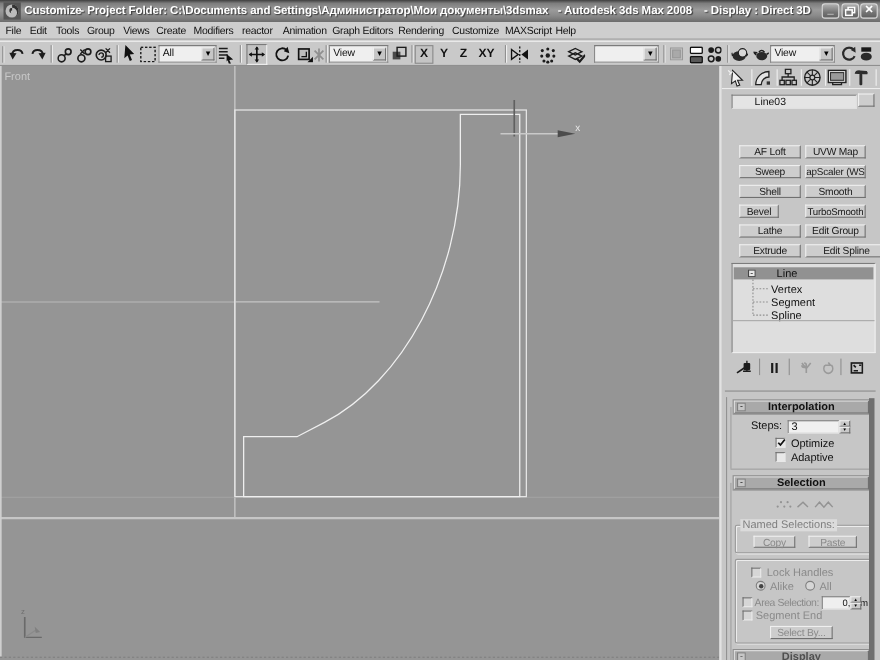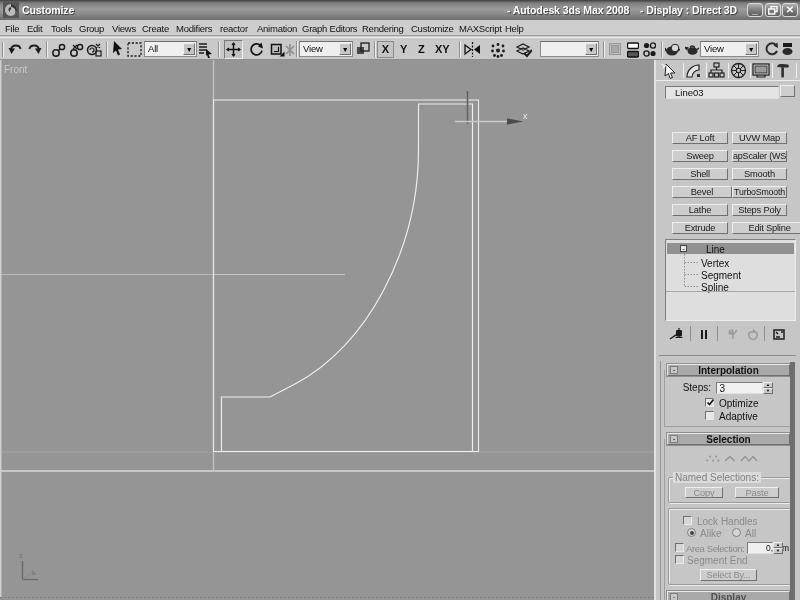--- a/index.html
+++ b/index.html
@@ -42,20 +42,21 @@
 </head>
 <body>
 
 <div class="abs" id="titlebar">
   <svg class="abs" style="left:3px;top:2px" width="16" height="16" viewBox="0 0 16 16">
       <rect x="0" y="0" width="16" height="16" fill="#555"></rect>
       <circle cx="8" cy="8" r="6" fill="#bbb"></circle>
       <path d="M8,2 a6,6 0 0 1 0,12 a4.5,4.5 0 0 0 0,-9 a2.5,2.5 0 0 0 0,5 a1.2,1.2 0 0 1 0,-2.4" fill="#333"></path>
     </svg>
   <div class="txt" style="left:22px">Customize</div>
+  <div class="txt" style="left:73px">- Project Folder: C:\Documents and Settings\Администратор\Мои документы\3dsmax</div>
   <div class="txt" style="left:507px">- Autodesk 3ds Max 2008</div>
   <div class="txt" style="left:640px">- Display : Direct 3D</div>
   <div class="winbtn" style="left:747px;">_</div>
   <div class="winbtn" style="left:765px;"><svg width="10" height="9" viewBox="0 0 10 9" style="margin-top:2px">
         <rect x="3" y="0.5" width="6" height="5" fill="none" stroke="#fff" stroke-width="1.4"></rect>
         <rect x="0.7" y="3" width="6" height="5" fill="#787878" stroke="#fff" stroke-width="1.4"></rect>
       </svg></div>
   <div class="winbtn" style="left:782px;">✕</div>
 </div>
 
@@ -274,34 +275,34 @@
     <rect x="7.3" y="5" width="2.6" height="10.5" rx="1" fill="#2e2e2e"></rect>
   </svg>
   <div class="abs" style="left:26.5px;top:3px;width:1px;height:15px;background:#efefef"></div>
   <div class="abs" style="left:49.5px;top:3px;width:1px;height:15px;background:#efefef"></div>
   <div class="abs" style="left:71.5px;top:3px;width:1px;height:15px;background:#efefef"></div>
   <div class="abs" style="left:93.5px;top:3px;width:1px;height:15px;background:#efefef"></div>
   <div class="abs" style="left:115.5px;top:3px;width:1px;height:15px;background:#efefef"></div>
   <div class="abs" style="left:139.5px;top:3px;width:1px;height:15px;background:#efefef"></div>
   <div class="abs" style="left:0;top:20px;width:146px;height:1px;background:#ececec"></div>
 
-  <div class="field" style="left:9px;top:26px;width:114px;height:13px;line-height:12px;padding-left:9px;background:#e4e4e4;font-size:9.5px">Line03</div>
+  <div class="field" style="left:9px;top:26px;width:114px;height:13px;line-height:12px;padding-left:20px;background:#e4e4e4;font-size:9.5px">Line03</div>
   <div class="abs" style="left:124px;top:25px;width:15px;height:12px;background:#cdcdcd;border:1px solid #efefef;border-right-color:#707070;border-bottom-color:#707070"></div>
 
 
   <div class="btn" style="left:16px;top:72px;width:56px;height:12px">AF Loft</div>
   <div class="btn" style="left:76px;top:72px;width:55px;height:12px">UVW Map</div>
   <div class="btn" style="left:16px;top:90px;width:56px;height:12px">Sweep</div>
   <div class="btn" style="left:76px;top:90px;width:55px;height:12px;overflow:hidden;white-space:nowrap;font-size:9px">apScaler (WSI</div>
   <div class="btn" style="left:16px;top:107.5px;width:56px;height:12px">Shell</div>
   <div class="btn" style="left:76px;top:107.5px;width:55px;height:12px">Smooth</div>
-  <div class="btn" style="left:16px;top:125.5px;width:60px;height:12px">Bevel</div>
+  <div class="btn" style="left:16px;top:125.5px;width:36px;height:12px">Bevel</div>
   <div class="btn" style="left:76px;top:125.5px;width:55px;height:12px;overflow:hidden;white-space:nowrap;font-size:8.8px">TurboSmooth</div>
   <div class="btn" style="left:16px;top:144px;width:56px;height:12px">Lathe</div>
-  <div class="btn" style="left:76px;top:144px;width:55px;height:12px">Steps Poly</div>
+  <div class="btn" style="left:76px;top:144px;width:55px;height:12px">Edit Group</div>
   <div class="btn" style="left:16px;top:162px;width:56px;height:12px">Extrude</div>
   <div class="btn" style="left:76px;top:162px;width:75px;height:12px">Edit Spline</div>
 
   <div class="abs" style="left:9px;top:179px;width:131px;height:82px;background:#dedede;border:1px solid #7c7c7c;border-bottom-color:#eee;border-right-color:#eee;font-size:10px;color:#111">
     <div class="abs" style="left:1px;top:3px;width:127px;height:11px;background:#919191"></div>
     <div class="abs" style="left:14px;top:4.5px;width:7px;height:7px;background:#e8e8e8;border:1px solid #444;line-height:5px;font-size:8px;text-align:center">-</div>
     <div class="abs" style="left:40px;top:4px">Line</div>
     <svg class="abs" style="left:0;top:0" width="129" height="60" viewBox="0 0 129 60">
       <path d="M18.5,14 V47 M18.5,22.5 h14 M18.5,34.5 h14 M18.5,46.5 h14" stroke="#8e8e8e" stroke-width="1" stroke-dasharray="1.5,1.5" fill="none"></path>
     </svg>

